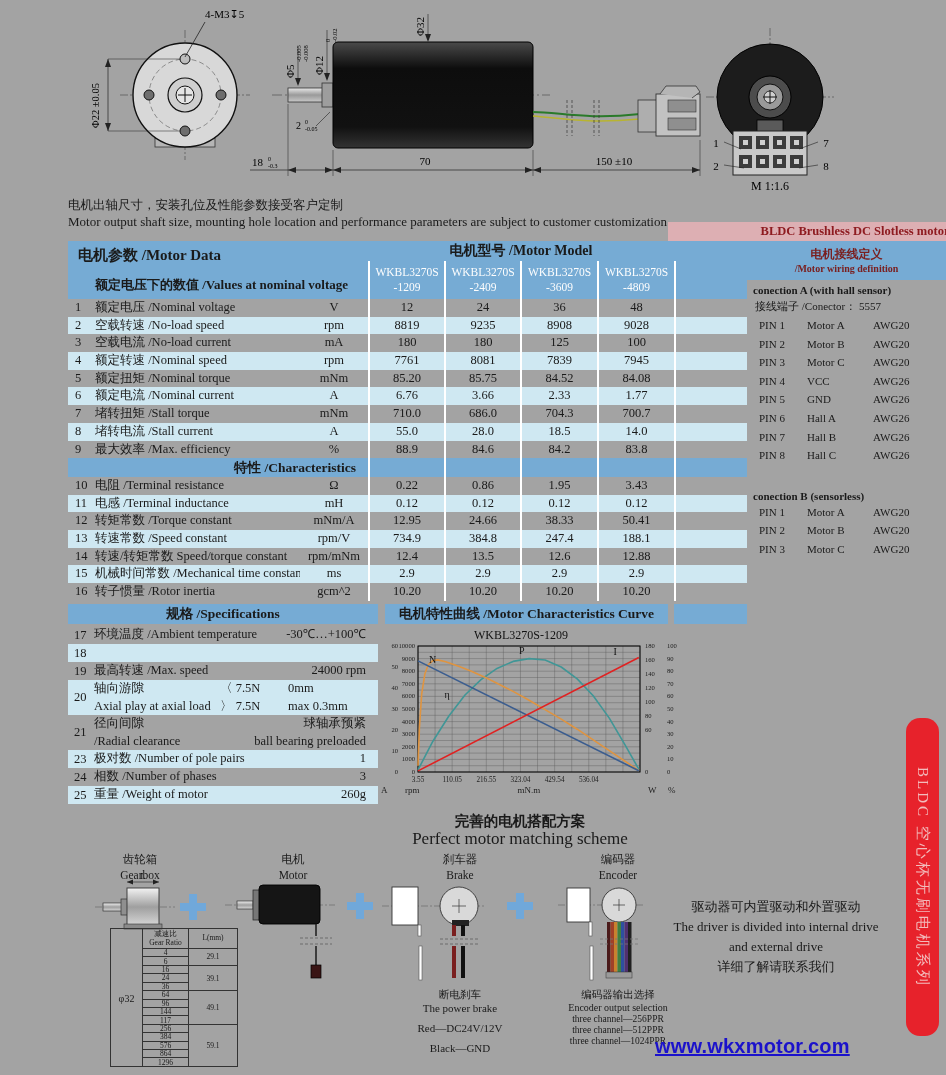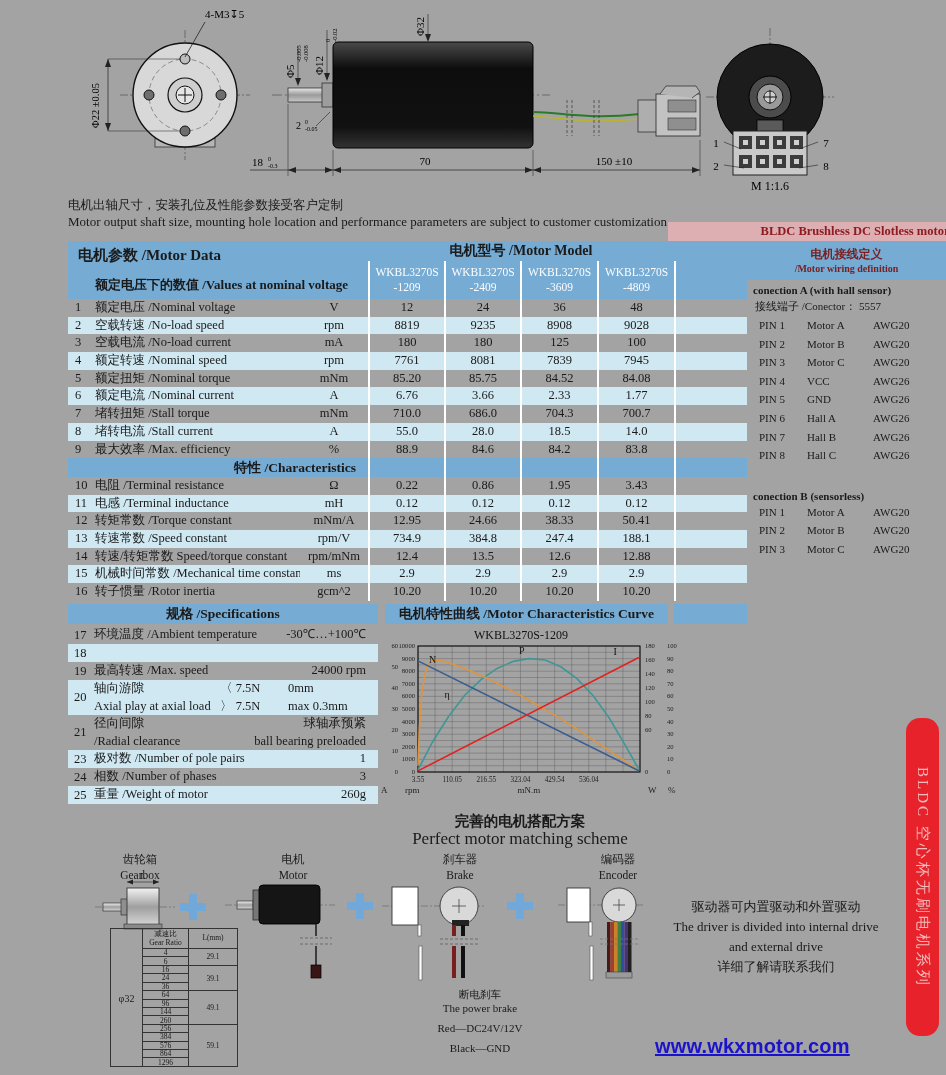--- a/index.html
+++ b/index.html
@@ -78,21 +78,21 @@
   .geartbl{left:110px;top:928px;width:128px;height:139px;font-size:7.5px;border:1px solid #333;box-sizing:border-box;display:grid;grid-template-columns:32px 46px 48px;}
   .gcol{display:flex;flex-direction:column;}
   .gcell{border-right:1px solid #333;border-bottom:1px solid #333;text-align:center;overflow:hidden;
          display:flex;align-items:center;justify-content:center;box-sizing:border-box;}
   .gcell:last-child{border-bottom:none;}
   .gcol:last-child .gcell{border-right:none;}
   .ghead{height:20px;line-height:1.15;flex:none;}
   .gratio{height:8.43px;flex:none;}
   .gdia{flex:1;font-size:10px;}
   
-  .brakenote{left:395px;top:988px;width:170px;text-align:center;}
+  .brakenote{left:375px;top:988px;width:170px;text-align:center;}
   .encnote{left:533px;top:988px;width:170px;text-align:center;}
   .notetitle{font-size:10.5px;}
   .notesub{font-size:11px;}
   .noteln{font-size:11px;margin-top:8px;}
   .encln{font-size:9.5px;margin-top:1px;}
   .drivernote{left:638px;top:897px;width:276px;text-align:center;font-size:13px;line-height:1.55;}
   .website{left:655px;top:1035px;width:215px;font-size:20px;font-weight:bold;
            color:var(--link);text-decoration:underline;font-family:"Liberation Sans",sans-serif;letter-spacing:0.2px;}
   
   .banner{left:906px;top:718px;width:33px;height:318px;background:var(--red);border-radius:14px;
@@ -853,21 +853,21 @@
           </div>
         </div>
         <div class="gcell gratio">4</div>
         <div class="gcell gratio">6</div>
         <div class="gcell gratio">16</div>
         <div class="gcell gratio">24</div>
         <div class="gcell gratio">36</div>
         <div class="gcell gratio">64</div>
         <div class="gcell gratio">96</div>
         <div class="gcell gratio">144</div>
-        <div class="gcell gratio">260</div>
+        <div class="gcell gratio">117</div>
         <div class="gcell gratio">256</div>
         <div class="gcell gratio">384</div>
         <div class="gcell gratio">576</div>
         <div class="gcell gratio">864</div>
         <div class="gcell gratio">1296</div>
       </div>
     <div class="gcol" id="gear-l-col">
         <div class="gcell ghead">L(mm)</div>
         <div class="gcell" style="height: 16.86px; flex: 0 0 auto;">29.1</div>
         <div class="gcell" style="height: 25.29px; flex: 0 0 auto;">39.1</div>
@@ -875,20 +875,27 @@
         <div class="gcell" style="height: 42.15px; flex: 0 0 auto;">59.1</div>
       </div>
   </div>
 
   <div class="abs brakenote">
     <div class="notetitle">断电刹车</div>
     <div class="notesub">The power brake</div>
     <div class="noteln">Red—DC24V/12V</div>
     <div class="noteln">Black—GND</div>
   </div>
+  <div class="abs encnote">
+    <div class="notetitle">编码器输出选择</div>
+    <div class="notesub" style="font-size:10px">Encoder output selection</div>
+    <div class="encln">three channel—256PPR</div>
+    <div class="encln">three channel—512PPR</div>
+    <div class="encln">three channel—1024PPR</div>
+  </div>
 
   <div class="abs drivernote">
     <div>驱动器可内置驱动和外置驱动</div>
     <div>The driver is divided into internal drive</div>
     <div>and external drive</div>
     <div>详细了解请联系我们</div>
   </div>
 
   <div class="abs website">www.wkxmotor.com</div>
 

